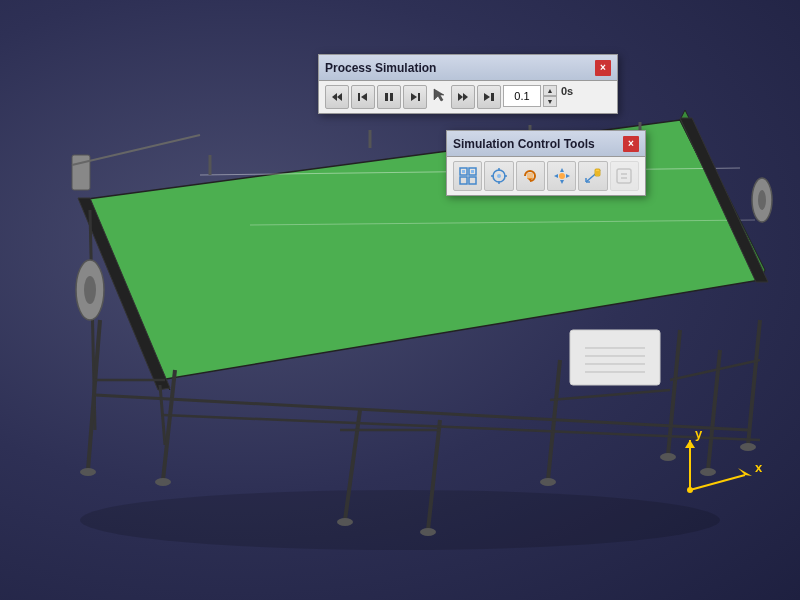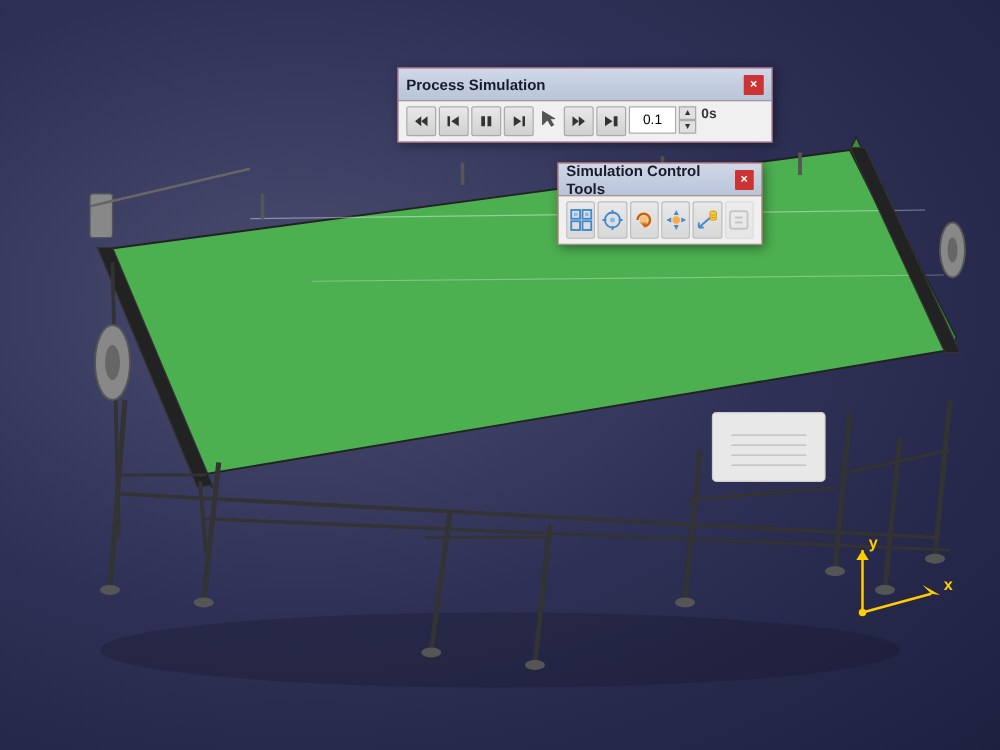--- a/index.html
+++ b/index.html
@@ -139,22 +139,22 @@
       justify-content: center;
       font-size: 14px;
       color: #555;
     }
 
     
     .dialog-tools {
       position: absolute;
       top: 130px;
       left: 446px;
-      width: 164px;
-      background: #ef4444;
+      width: 200px;
+      background: #d946ef;
       border: 1px solid #999;
       box-shadow: 2px 2px 8px rgba(0,0,0,0.4);
     }
 
     .tools-body {
       display: flex;
       align-items: center;
       padding: 4px 6px;
       gap: 2px;
       background: #f0f0f0;

